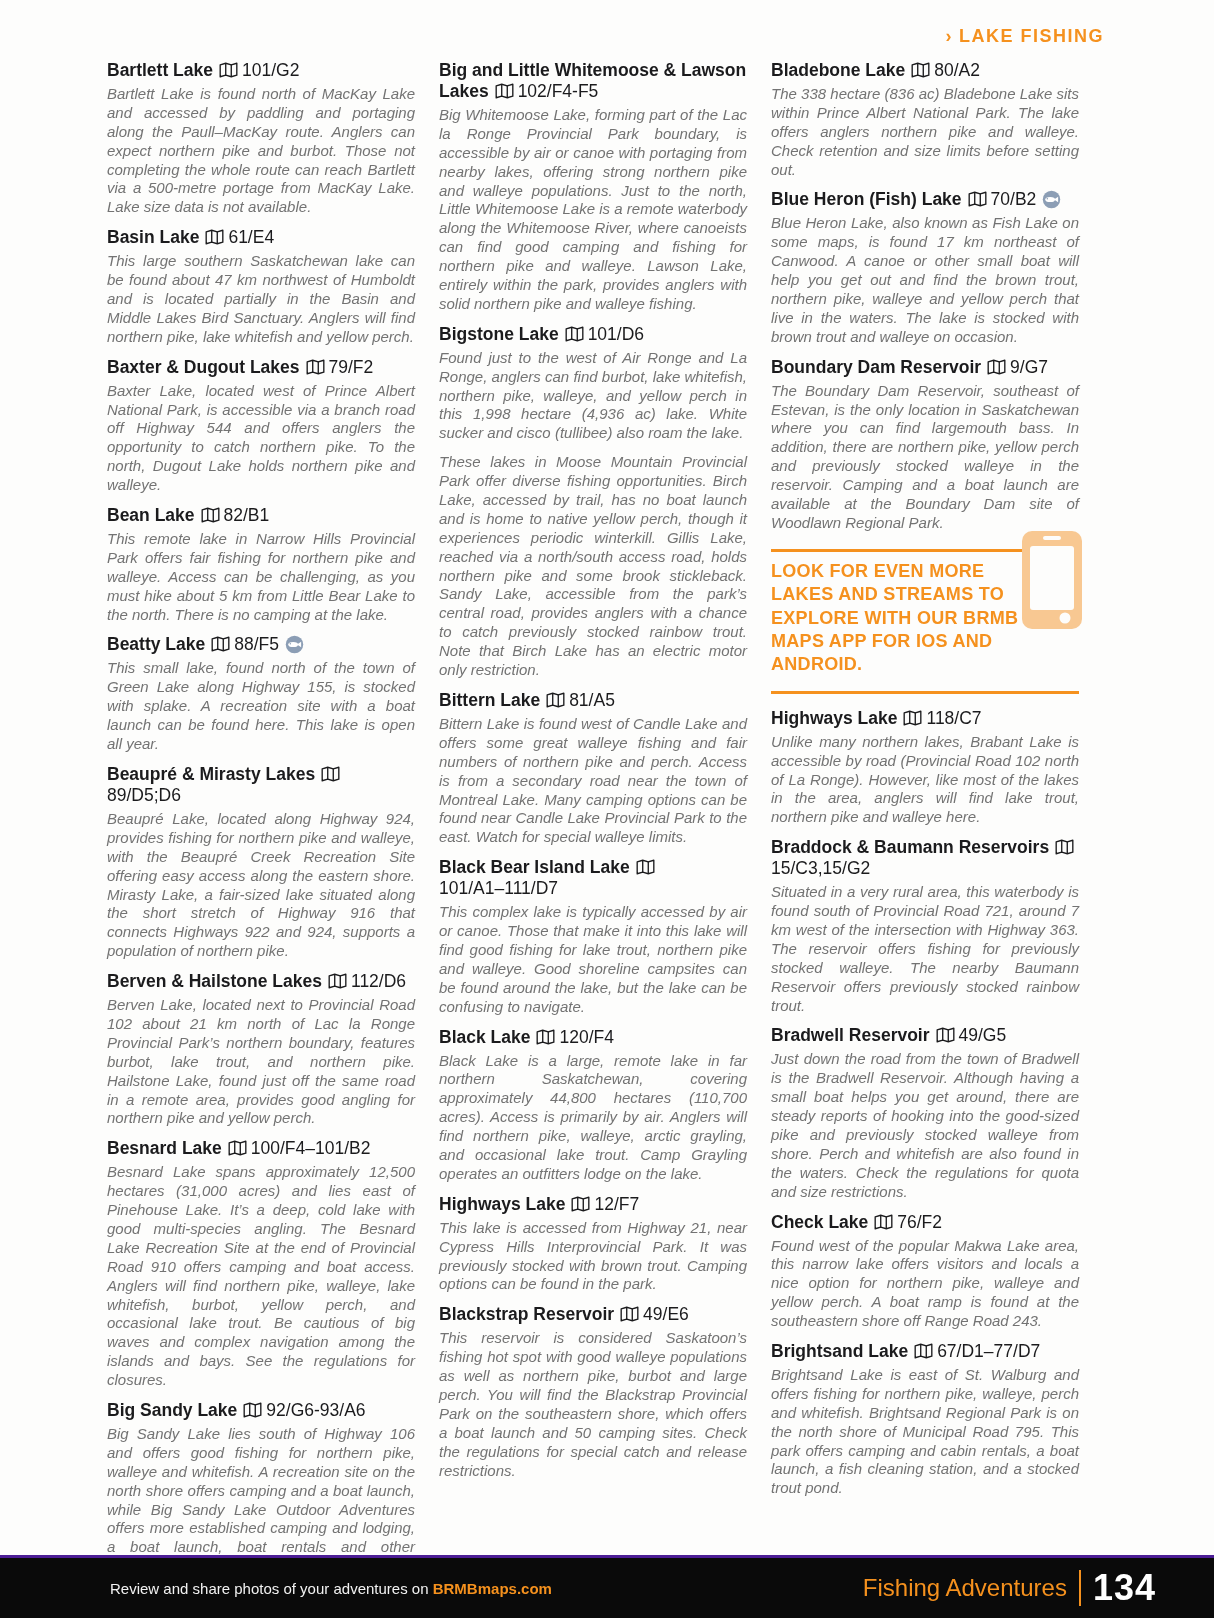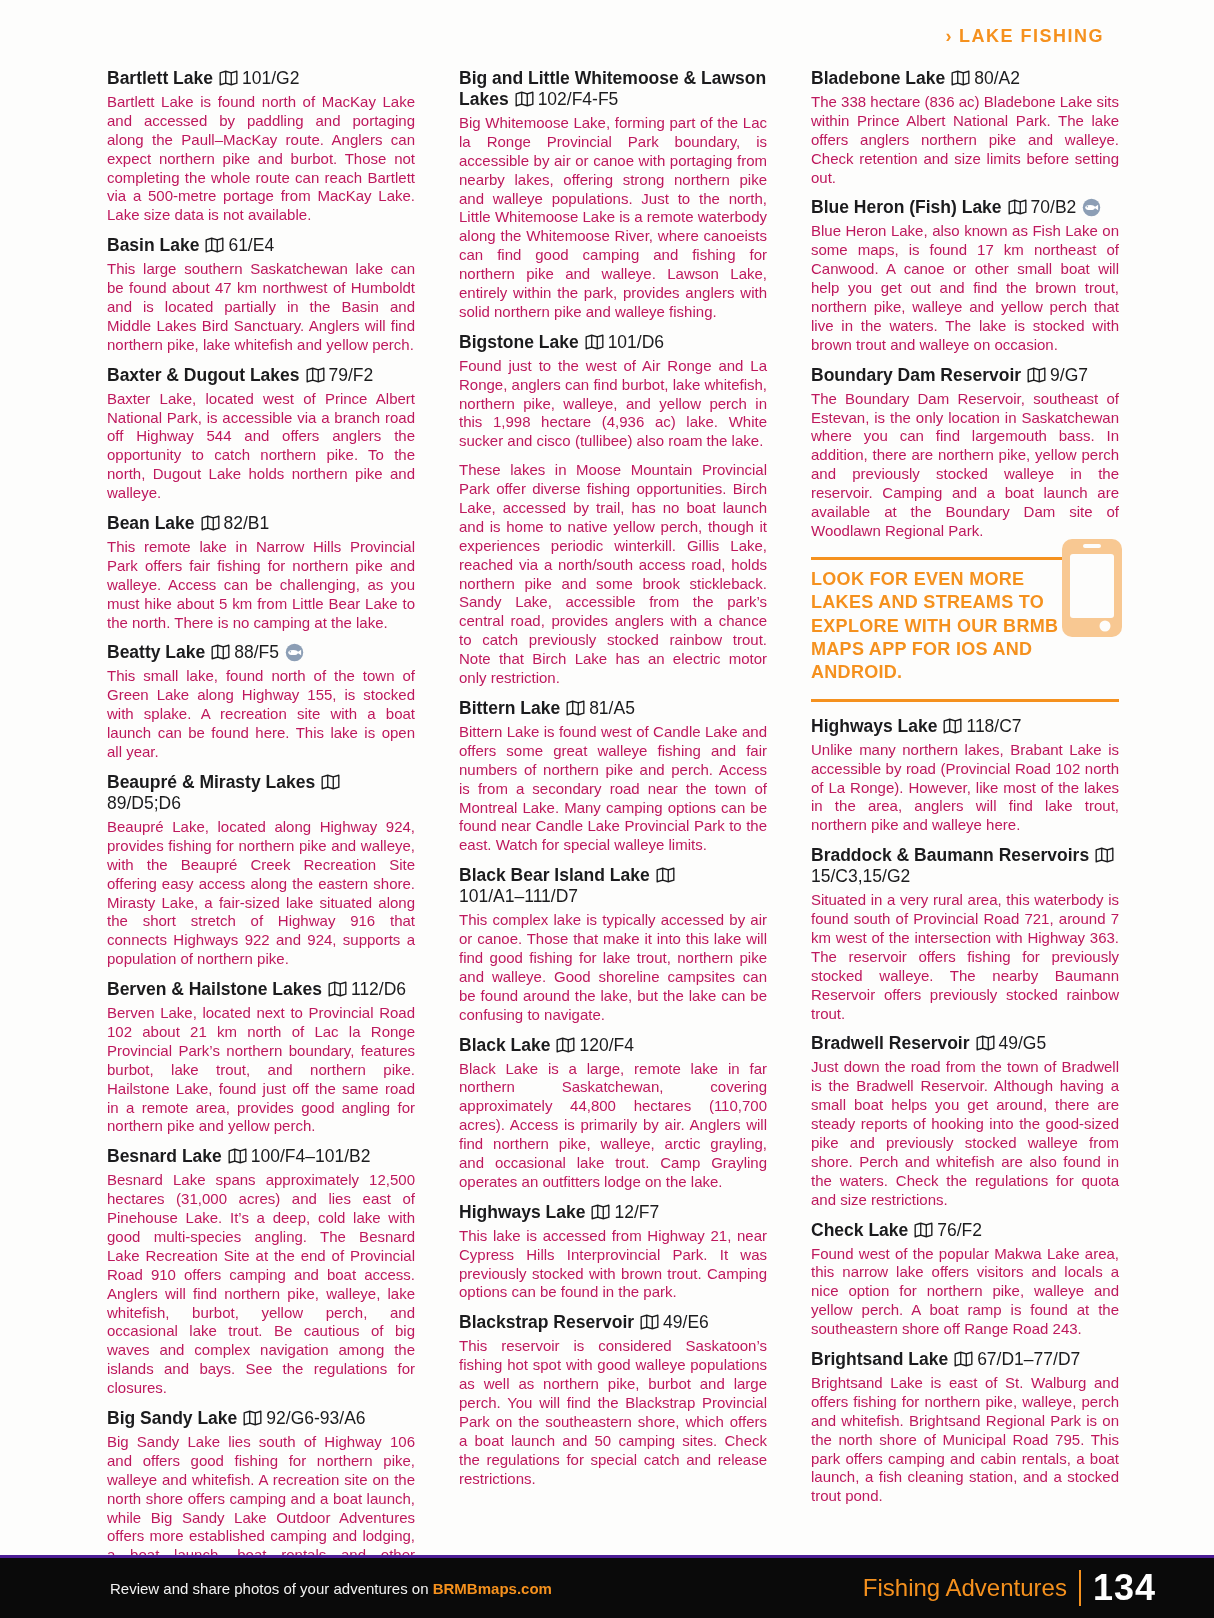--- a/index.html
+++ b/index.html
@@ -8,33 +8,34 @@
     background:#fdfdfc;
     font-family:"Liberation Sans","DejaVu Sans",sans-serif;
     -webkit-font-smoothing:antialiased;
   }
   .page-header{
     position:absolute;top:26px;right:110px;
     font-size:18px;font-weight:bold;letter-spacing:1.5px;
     color:#F5911E;
   }
   .page-header .chev{margin-right:6px;font-weight:bold;}
-  .cols{position:absolute;top:68px;left:107px;width:996px;display:flex;gap:44px;}
+  .cols{position:absolute;top:60px;left:107px;width:996px;display:flex;gap:24px;}
   .col{width:308px;flex:0 0 308px;}
   .entry{margin-bottom:10px;}
   .entry h3{
     margin:0 0 4px 0;font-size:17.5px;line-height:1.2;
     color:#1b1b1d;font-weight:bold;
   }
   .entry h3 .ref{font-weight:normal;white-space:nowrap;}
   .entry h3 .mapic{display:inline-block;vertical-align:-2px;margin:0 4px 0 6px;}
   .entry h3 .stockic{display:inline-block;vertical-align:-4px;margin-left:6px;}
   .entry p{
-    margin:0;font-size:15px;line-height:1.26;color:#be185d;
+    margin:0;font-size:15px;line-height:1.26;color:#737373;
     text-align:justify;
+    font-style:italic;
   }
   .callout{position:relative;margin:16px 0 14px 0;padding:0;}
   .callout .rule{height:3px;background:#F5911E;border:none;margin:0;}
   .callout .inner{position:relative;padding:8px 0 14px 0;}
   .callout .phone{position:absolute;right:-4px;top:-22px;z-index:0;}
   .callout .ctext{
     position:relative;z-index:1;width:86%;
     font-size:18px;font-weight:bold;line-height:1.3;color:#F5911E;
     letter-spacing:0.3px;
   }

